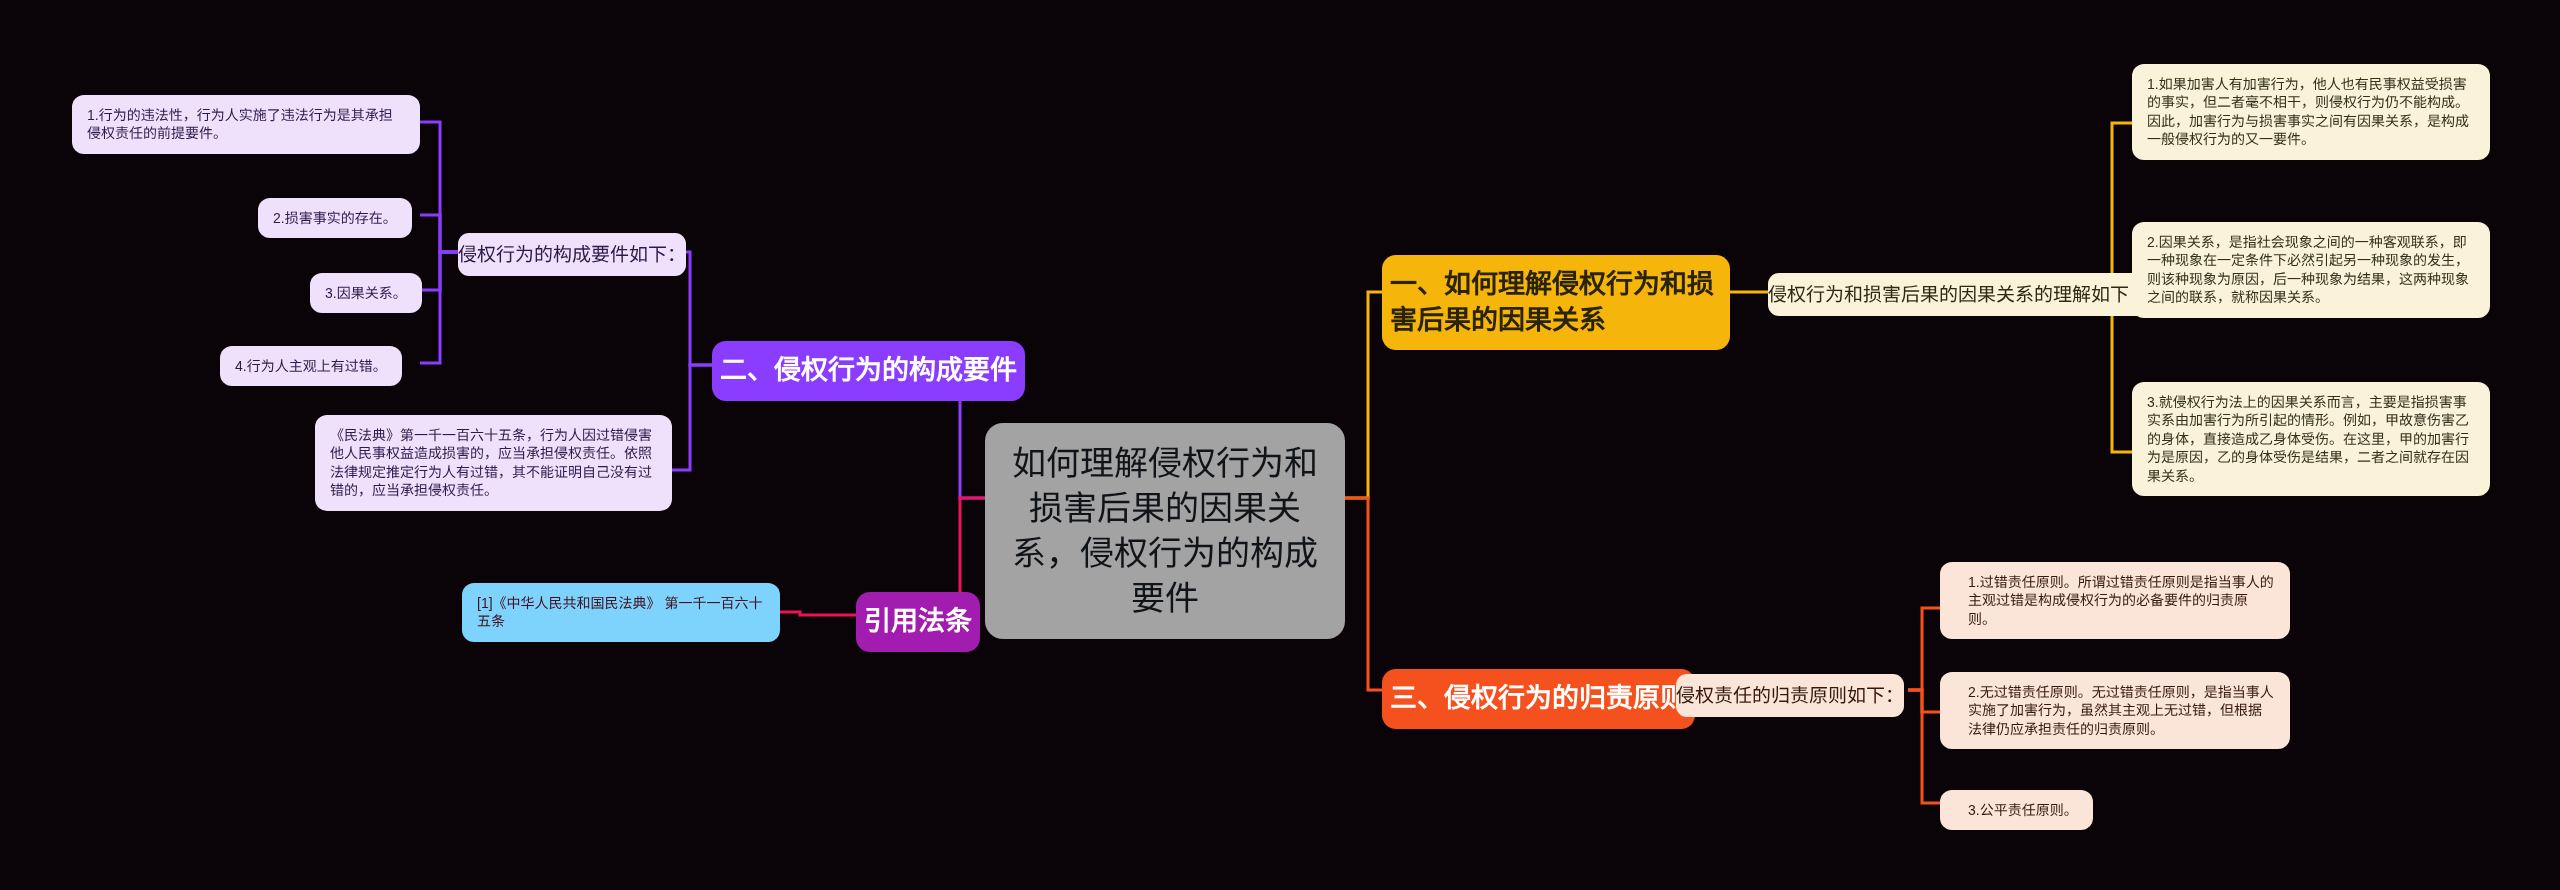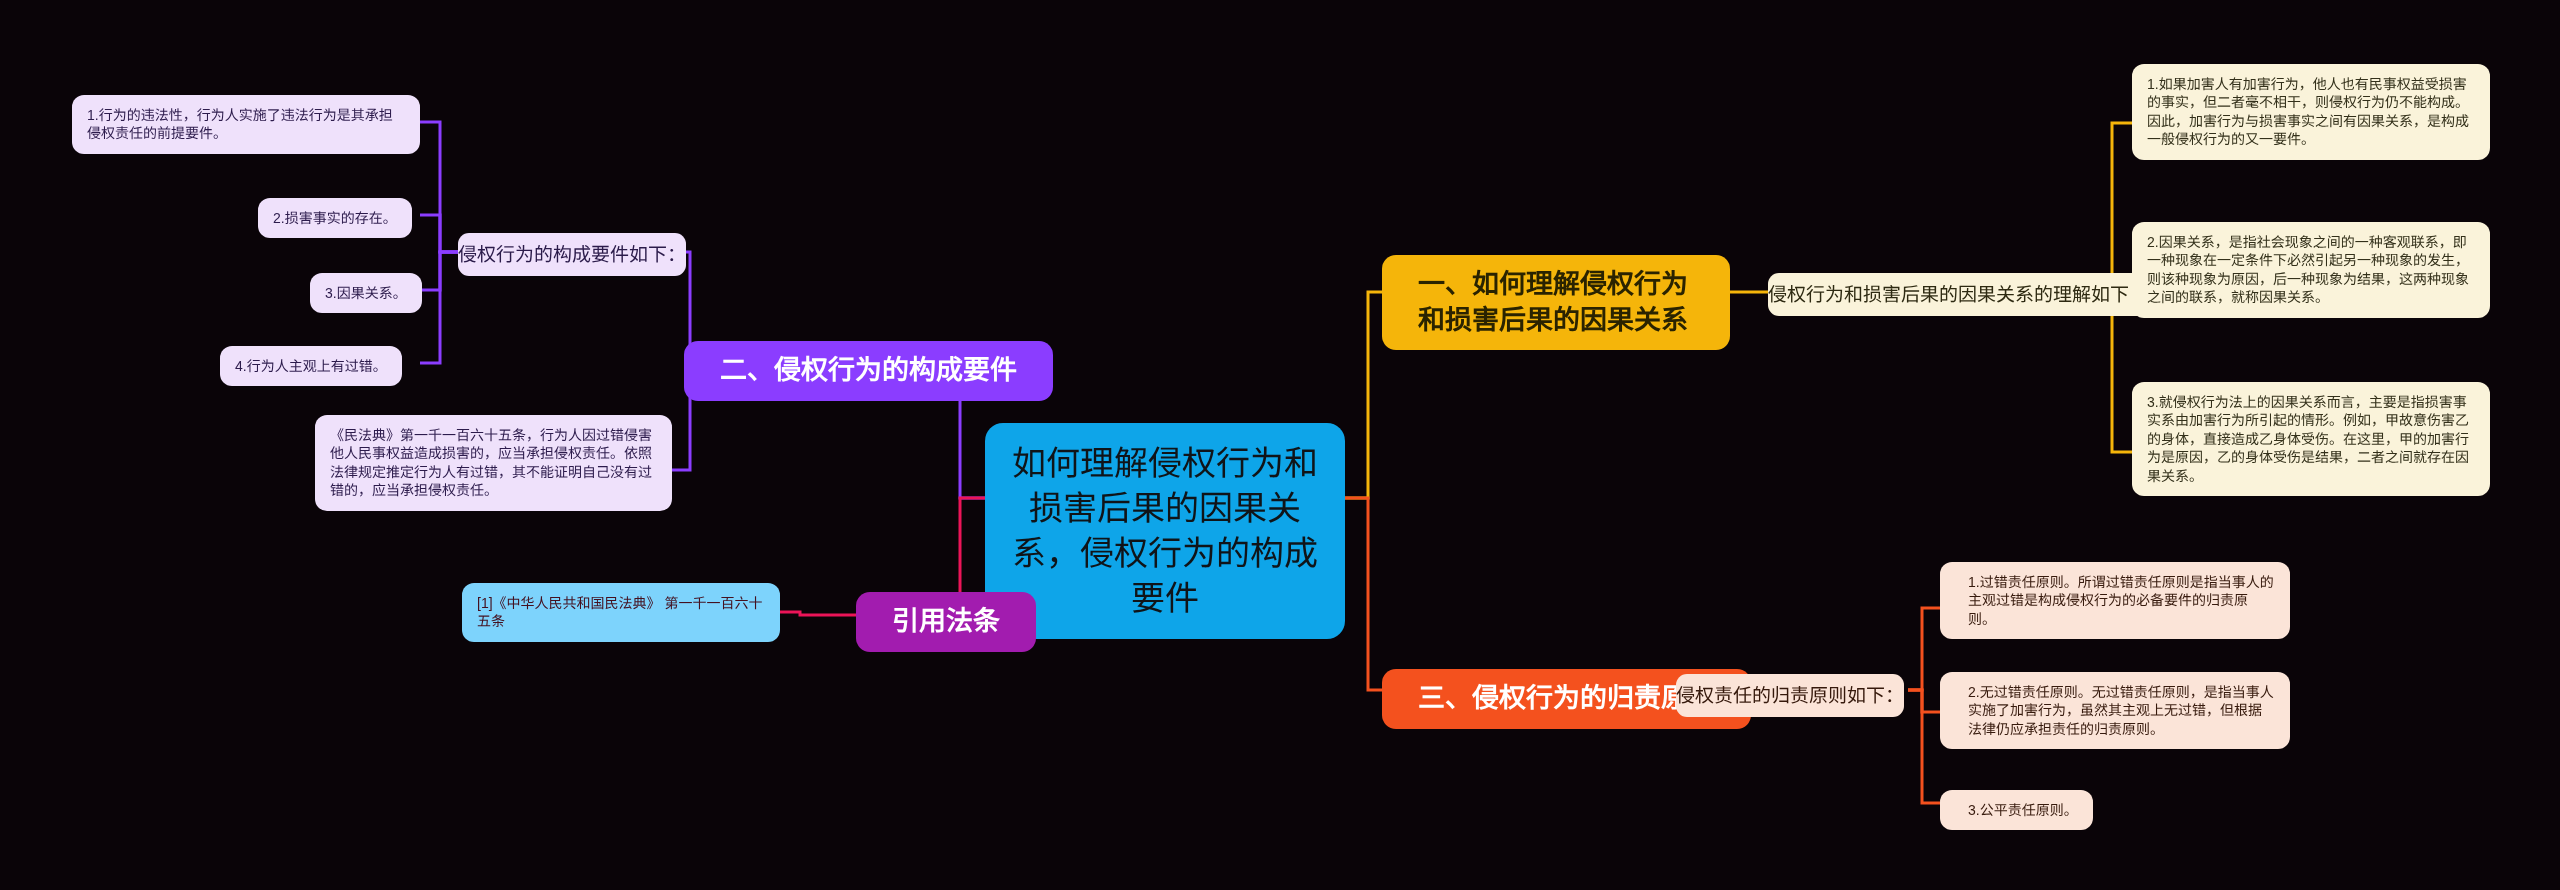--- a/index.html
+++ b/index.html
@@ -17,30 +17,30 @@
     border-radius:14px;
     line-height:1.32;
     white-space:pre-wrap;
     word-break:break-all;
     display:flex;align-items:center;
   }
   .node > span{display:block;width:100%;}
 
   
   .n-center{
-    background:#0ea5e9;color:#101418;
+    background:#a3a3a3;color:#101418;
     font-size:34px;font-weight:400;
     padding:18px 22px;border-radius:18px;
     text-align:center;
   }
 
   
   .n-branch{
     color:#ffffff;font-size:27px;font-weight:700;
-    padding:12px 36px;border-radius:14px;
+    padding:12px 8px;border-radius:14px;
     text-align:left;white-space:nowrap;
   }
   .b-purple{background:#8b3dff;}
   .b-yellow{background:#f5b50a;color:#2a2300;}
   .b-orange{background:#f4511e;}
   .b-pink{background:#a21caf;}
 
   
   .n-label{
     font-size:19px;padding:9px 0;border-radius:11px;white-space:nowrap;
@@ -96,21 +96,21 @@
 
     <path d="M 1908 690 L 1922 690 L 1922 608 L 1940 608" stroke="#f4511e" stroke-width="3" fill="none"></path>
     <path d="M 1908 690 L 1922 690 L 1922 712 L 1940 712" stroke="#f4511e" stroke-width="3" fill="none"></path>
     <path d="M 1908 690 L 1922 690 L 1922 803 L 1940 803" stroke="#f4511e" stroke-width="3" fill="none"></path>
   </svg>
 
   <div class="node n-center" style="left:985px;top:423px;width:360px;">
     <span>如何理解侵权行为和损害后果的因果关系，侵权行为的构成要件</span>
   </div>
 
-  <div class="node n-branch b-purple" style="left:684px;top:341px;">
+  <div class="node n-branch b-purple" style="left:712px;top:341px;">
     <span>二、侵权行为的构成要件</span>
   </div>
 
   <div class="node n-label l-purple" style="left:458px;top:233px;">
     <span>侵权行为的构成要件如下：</span>
   </div>
 
   <div class="node n-leaf f-purple" style="left:72px;top:95px;width:348px;">
     <span>1.行为的违法性，行为人实施了违法行为是其承担侵权责任的前提要件。</span>
   </div>

